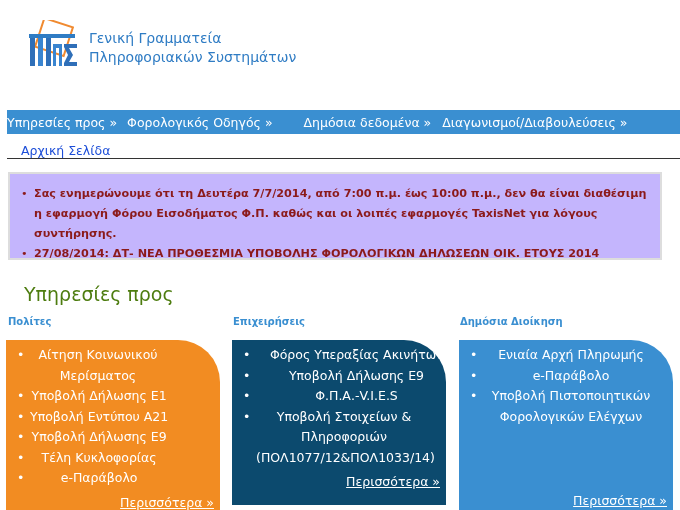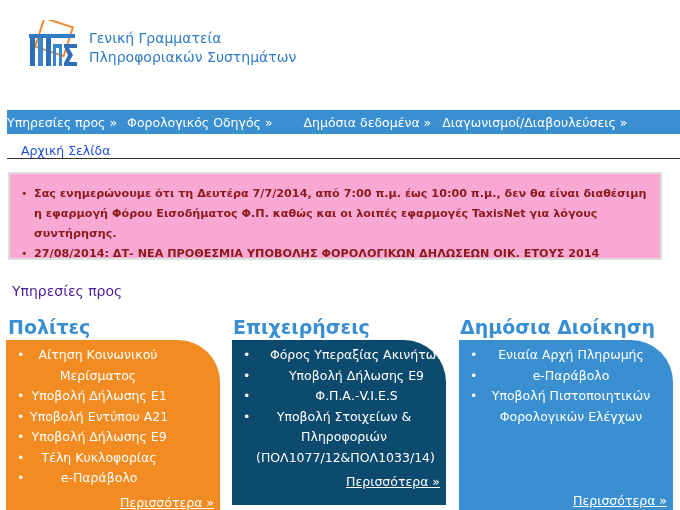--- a/index.html
+++ b/index.html
@@ -9,28 +9,28 @@
   .header { position: absolute; left: 0; top: 8px; width: 680px; height: 105px; }
   .logo { position: absolute; left: 25px; top: 12px; width: 56px; height: 48px; }
   .org-name { position: absolute; left: 89px; top: 21px; color: #2f7cc4; font-size: 14px; line-height: 19px; }
 
   .nav { position: absolute; left: 7px; top: 110px; width: 673px; height: 24px; background: #3a8fd1; display: flex; align-items: center; }
   .nav-item { color: #ffffff; font-size: 12.5px; white-space: nowrap; cursor: pointer; }
 
   .breadcrumb { position: absolute; left: 12px; top: 143px; font-size: 12.5px; color: #1d4ed8; margin-left: 9px; }
   .breadcrumb-line { position: absolute; left: 7px; top: 158px; width: 673px; height: 1px; background: #333333; }
 
-  .notice { position: absolute; left: 8px; top: 172px; width: 654px; height: 88px; border: 2px solid #dddddd; background: #f9a8d4; }
+  .notice { position: absolute; left: 8px; top: 172px; width: 654px; height: 88px; border: 2px solid #dddddd; background: #c4b5fd; }
   .notice ul { list-style: none; position: absolute; left: 10px; top: 10px; width: 630px; }
   .notice li { position: relative; padding-left: 14px; font-size: 11.2px; line-height: 20px; color: #8b1a1a; font-weight: bold; }
   .notice li::before { content: "•"; position: absolute; left: 1px; top: 0; color: #8b1a1a; font-weight: normal; }
 
-  .section-title { position: absolute; left: 12px; top: 283px; color: #4c1d95; font-size: 14px; }
+  .section-title { position: absolute; left: 24px; top: 283px; color: #4d7c0f; font-size: 19px; }
 
-  .col-title { position: absolute; top: 316px; font-size: 19px; font-weight: bold; color: #3a8fd1; }
+  .col-title { position: absolute; top: 316px; font-size: 10px; font-weight: bold; color: #3a8fd1; }
   .box { position: absolute; top: 340px; width: 214px; height: 175px; border-top-right-radius: 42px; color: #ffffff; }
   .box ul { list-style: none; position: absolute; left: 10px; top: 5px; text-align: center; }
   .box li { position: relative; padding-left: 14px; font-size: 12.5px; line-height: 20.5px; }
   .box li::before { content: "•"; position: absolute; left: 1px; top: 0; }
   .more { position: absolute; right: 6px; font-size: 12.5px; white-space: nowrap; cursor: pointer; text-decoration: underline; }
 
   .orange { left: 6px; background: #f28c22; }
   .green { left: 232px; background: #0c4a6e; }
   .blue { left: 459px; background: #3a8fd1; }
 </style>

